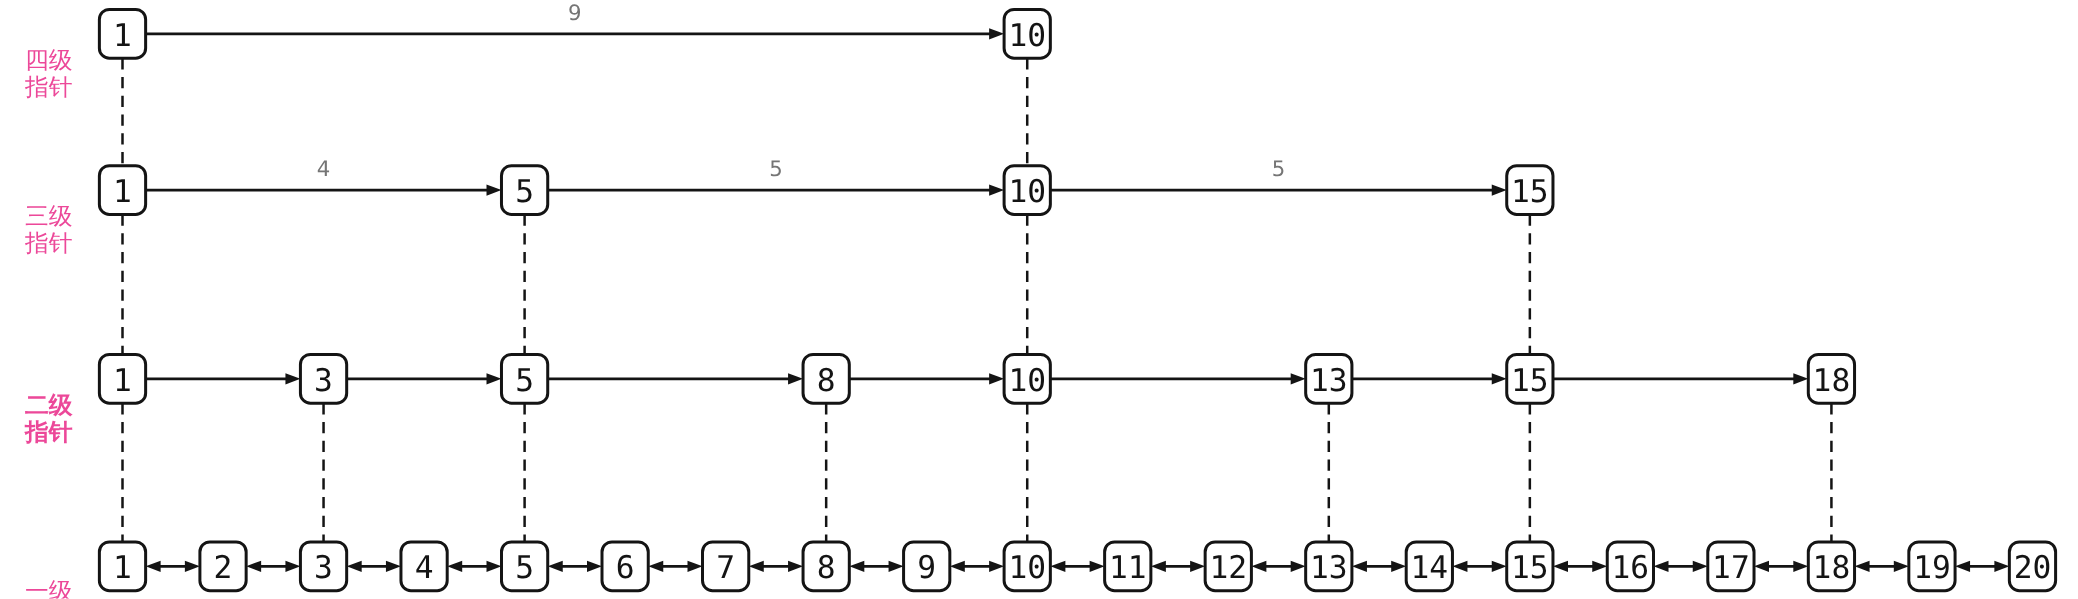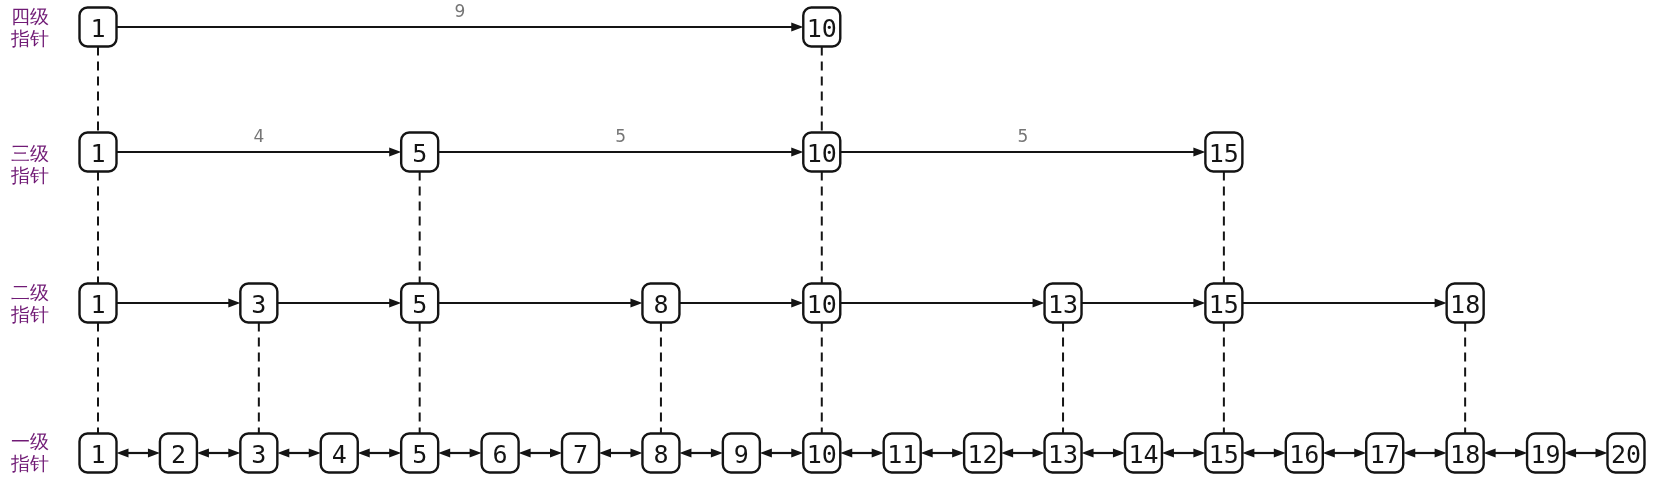--- a/index.html
+++ b/index.html
@@ -9,26 +9,27 @@
     height: 479px;
     background: #ffffff;
     overflow: hidden;
     font-family: "DejaVu Sans", sans-serif;
   }
   .canvas svg { position: absolute; left: 0; top: 0; }
   .row-label {
     position: absolute;
     left: 2px;
     width: 56px;
-    text-align: center;
-    color: #701a75;
+    text-align: right;
+    color: #ec4899;
     font-size: 19px;
     line-height: 22px;
     font-family: "DejaVu Sans", sans-serif;
     user-select: none;
+    margin-top: 32px;
   }
   .node-text {
     font-family: "DejaVu Sans Mono", monospace;
     font-size: 25px;
   }
   .edge-label {
     font-family: "DejaVu Sans", sans-serif;
     font-size: 17px;
   }
 </style>
@@ -201,25 +202,25 @@
       <rect x="1527.06" y="433.5" width="37" height="39" rx="8" ry="8" fill="#ffffff" stroke="#141414" stroke-width="2.4"></rect>
       <text x="1545.56" y="454" text-anchor="middle" dominant-baseline="central" class="node-text" fill="#141414">19</text>
       <rect x="1607.48" y="433.5" width="37" height="39" rx="8" ry="8" fill="#ffffff" stroke="#141414" stroke-width="2.4"></rect>
       <text x="1625.98" y="454" text-anchor="middle" dominant-baseline="central" class="node-text" fill="#141414">20</text>
     </svg>
 
   <div class="row-label" style="top:5px;">
     <div>四级</div>
     <div>指针</div>
   </div>
-  <div class="row-label" style="top:144px;font-family:Liberation Mono, monospace;">
+  <div class="row-label" style="top:130px;">
     <div>三级</div>
     <div>指针</div>
   </div>
-  <div class="row-label" style="top:281px;">
+  <div class="row-label" style="top:281px;font-weight:bold;">
     <div>二级</div>
     <div>指针</div>
   </div>
   <div class="row-label" style="top:430px;">
     <div>一级</div>
     <div>指针</div>
   </div>
 </div>
 
 </body></html>

